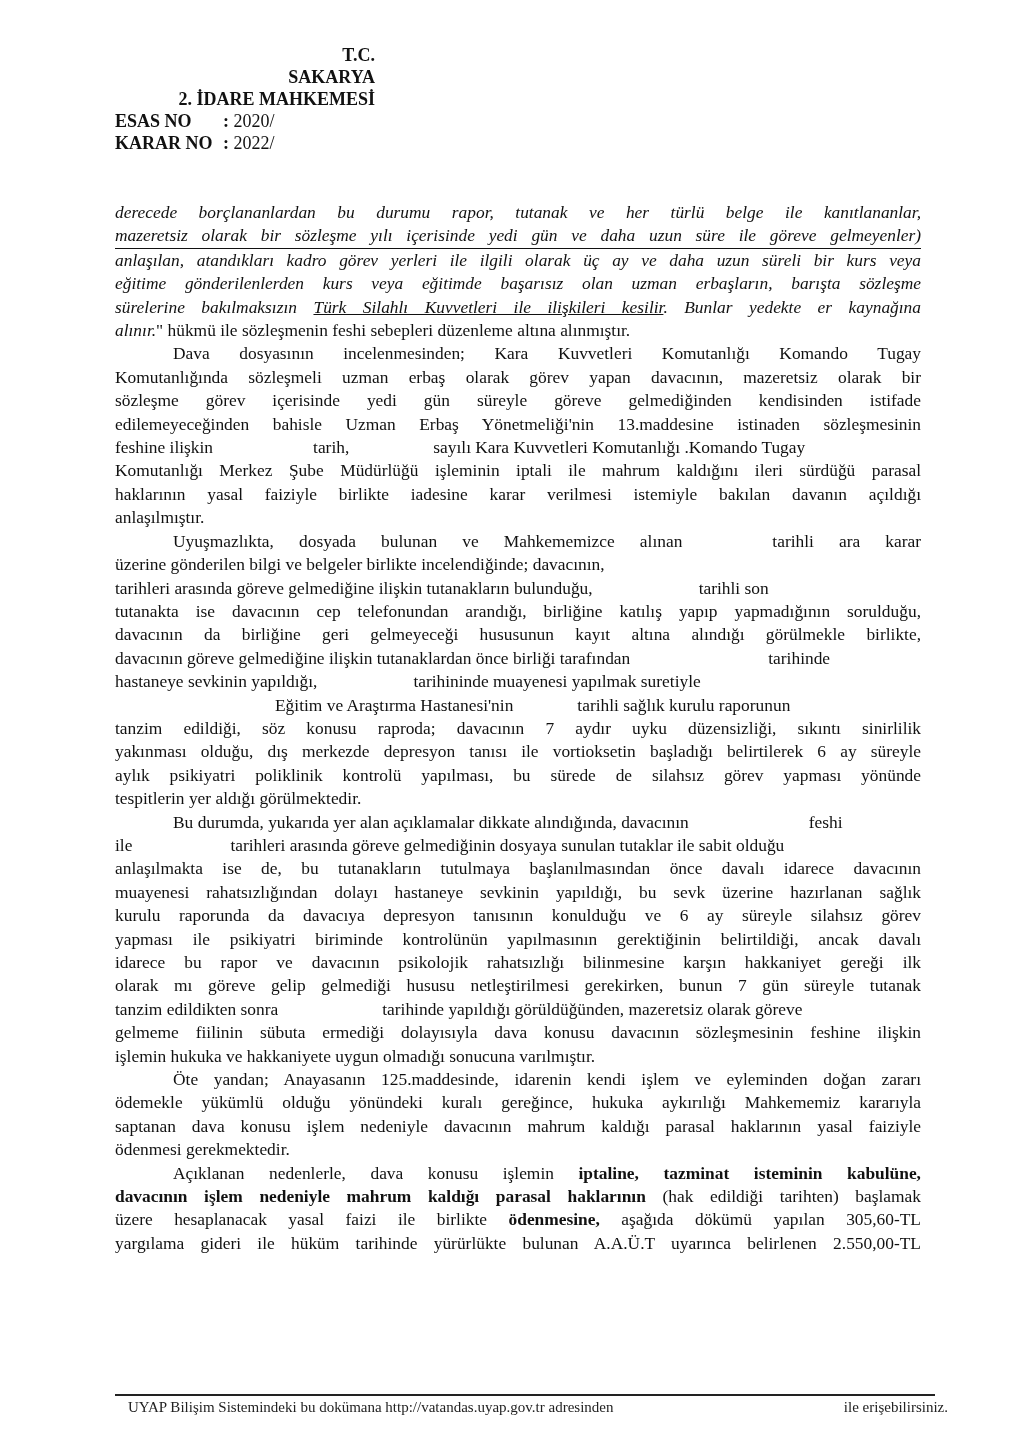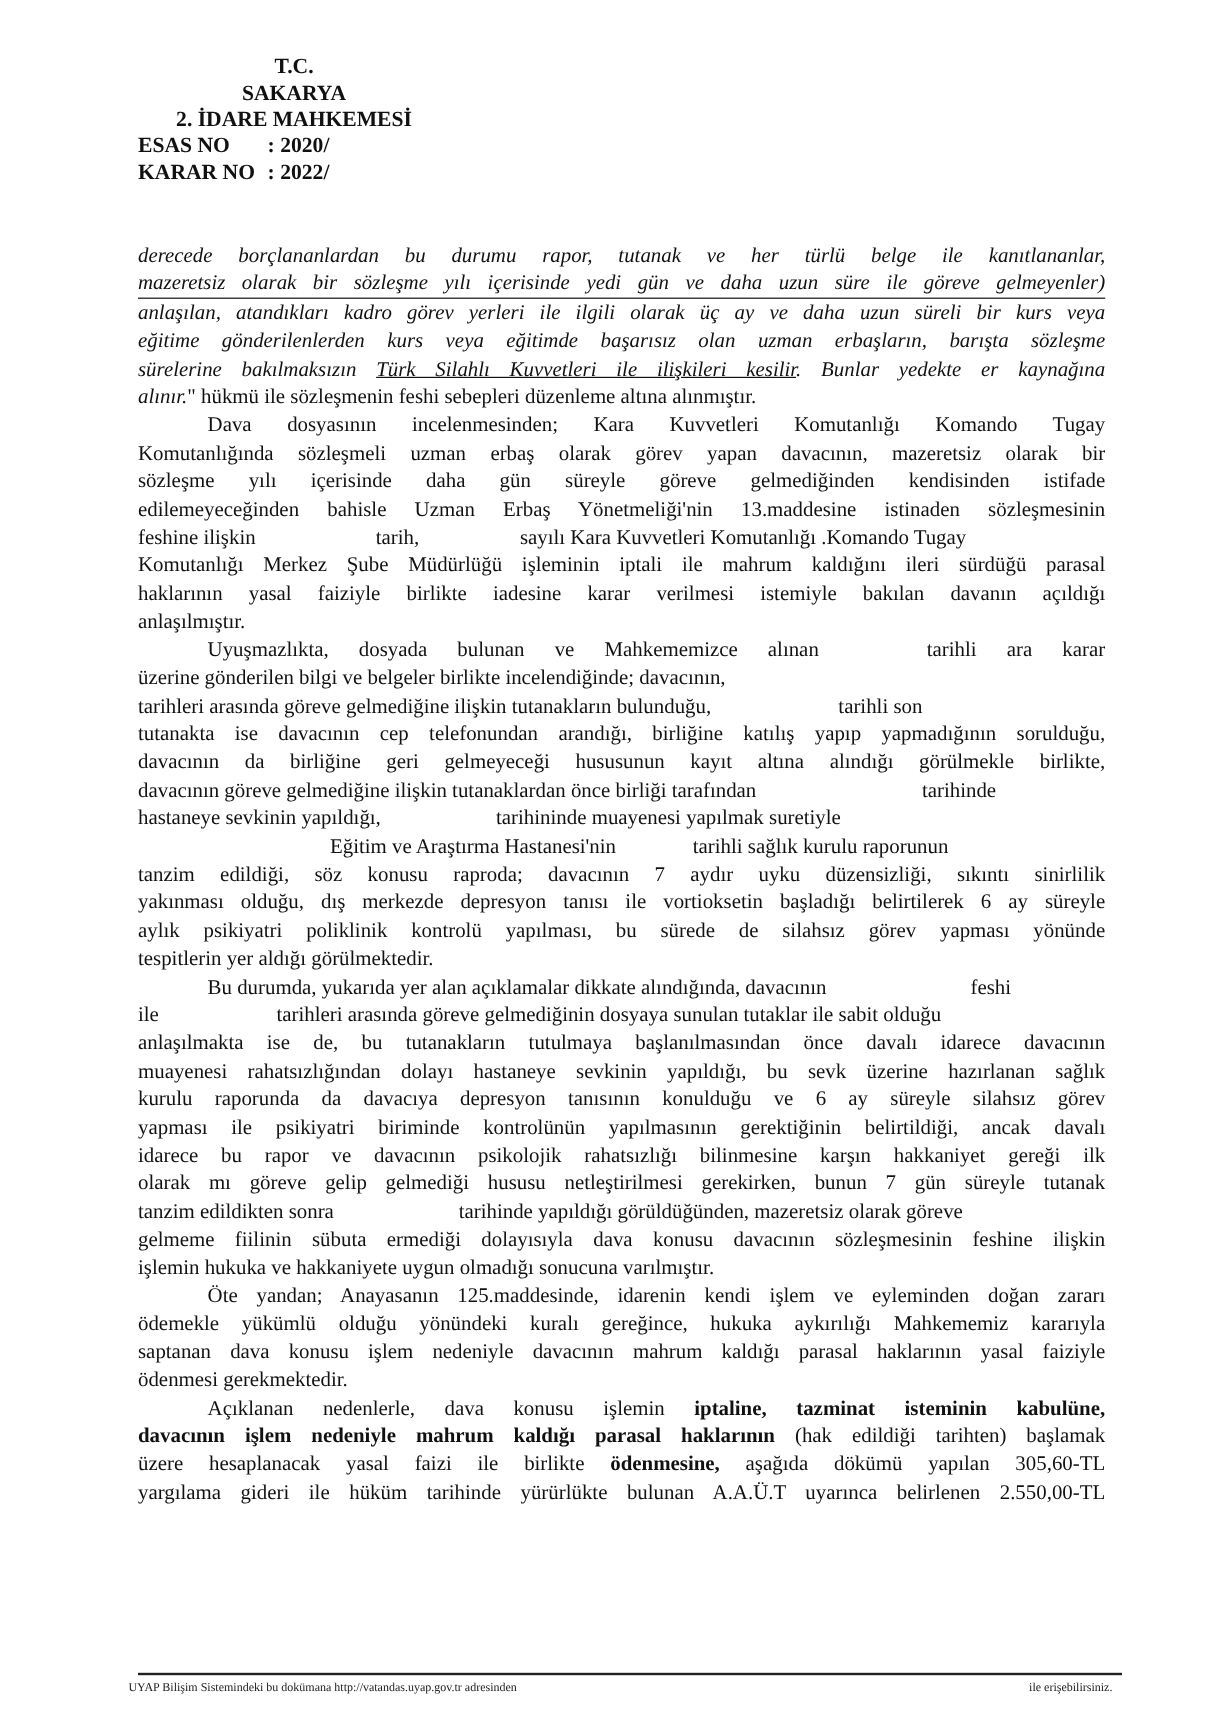--- a/index.html
+++ b/index.html
@@ -2,41 +2,41 @@
 <html><head>
 <meta charset="utf-8">
 <style>
   html, body { margin: 0; padding: 0; background: #ffffff; }
   body { width: 1024px; height: 1447px; position: relative; overflow: hidden;
          font-family: "Liberation Serif", "DejaVu Serif", serif; color: #111; }
   .page { position: absolute; left: 0; top: 0; width: 1024px; height: 1447px; }
 
   .header { position: absolute; left: 115px; top: 44px; width: 260px;
             font-weight: bold; font-size: 18px; line-height: 22px; }
-  .header .center { text-align: center; display: block; }
+  .header .center { text-align: right; display: block; }
   .meta-row { display: flex; font-size: 18px; line-height: 22px; }
   .meta-label { font-weight: bold; display: inline-block; }
   .meta-sep { font-weight: bold; }
-  .meta-val { font-weight: bold; }
+  .meta-val { font-weight: normal; }
 
   .body-text { position: absolute; left: 115px; top: 201px; width: 806px;
                font-size: 17.4px; line-height: 23.4px; text-align: justify; }
   .body-text p { margin: 0; }
   .italic { font-style: italic; }
   .u { text-decoration: underline; }
   .u2 { border-bottom: 1.6px solid #111; }
   b { font-weight: bold; }
   .gap { display: inline-block; }
   .line { display: block; text-align: justify; text-align-last: justify; white-space: nowrap; }
   .line.last { text-align-last: left; }
   .line.nojust { text-align-last: left; }
 
   .footer-rule { position: absolute; left: 115px; top: 1394px; width: 820px; height: 2px; background: #222; }
-  .footer { position: absolute; left: 107px; top: 1401px; width: 820px;
-            font-size: 10px; line-height: 12px; display: flex; justify-content: space-between; color: #222; gap: 15px; }
+  .footer { position: absolute; left: 128px; top: 1401px; width: 820px;
+            font-size: 15px; line-height: 12px; display: flex; justify-content: space-between; color: #222; gap: 15px; }
 </style>
 </head>
 <body>
 
 <div class="page">
 
   <div class="header">
     <span class="center">T.C.</span>
     <span class="center">SAKARYA</span>
     <span class="center">2. İDARE MAHKEMESİ</span>
@@ -57,21 +57,21 @@
       <span class="line italic u2">mazeretsiz olarak bir sözleşme yılı içerisinde yedi gün ve daha uzun süre ile göreve gelmeyenler)</span>
       <span class="line italic">anlaşılan, atandıkları kadro görev yerleri ile ilgili olarak üç ay ve daha uzun süreli bir kurs veya</span>
       <span class="line italic">eğitime gönderilenlerden kurs veya eğitimde başarısız olan uzman erbaşların, barışta sözleşme</span>
       <span class="line italic"><span>sürelerine bakılmaksızın</span> <span class="u">Türk Silahlı Kuvvetleri ile ilişkileri kesilir</span><span>. Bunlar yedekte er kaynağına</span></span>
       <span class="line last"><span class="italic">alınır.</span><span>" hükmü ile sözleşmenin feshi sebepleri düzenleme altına alınmıştır.</span></span>
     </p>
 
     <p>
       <span class="line" style="padding-left:58px">Dava dosyasının incelenmesinden; Kara Kuvvetleri Komutanlığı   Komando Tugay</span>
       <span class="line">Komutanlığında sözleşmeli uzman erbaş olarak görev yapan davacının, mazeretsiz olarak bir</span>
-      <span class="line">sözleşme yılı içerisinde daha gün süreyle göreve gelmediğinden kendisinden istifade</span>
+      <span class="line">sözleşme görev içerisinde yedi gün süreyle göreve gelmediğinden kendisinden istifade</span>
       <span class="line">edilemeyeceğinden bahisle Uzman Erbaş Yönetmeliği'nin 13.maddesine istinaden sözleşmesinin</span>
       <span class="line nojust"><span>feshine ilişkin</span><span class="gap" style="width:100px"></span><span>tarih,</span><span class="gap" style="width:84px"></span><span>sayılı Kara Kuvvetleri Komutanlığı   .Komando Tugay</span></span>
       <span class="line">Komutanlığı Merkez Şube Müdürlüğü işleminin iptali ile mahrum kaldığını ileri sürdüğü parasal</span>
       <span class="line">haklarının yasal faiziyle birlikte iadesine karar verilmesi istemiyle bakılan davanın açıldığı</span>
       <span class="line last">anlaşılmıştır.</span>
     </p>
 
     <p>
       <span class="line" style="padding-left:58px"><span>Uyuşmazlıkta, dosyada bulunan ve Mahkememizce alınan</span><span class="gap" style="width:90px"></span><span>tarihli ara karar</span></span>
       <span class="line last">üzerine gönderilen bilgi ve belgeler birlikte incelendiğinde; davacının,</span>

